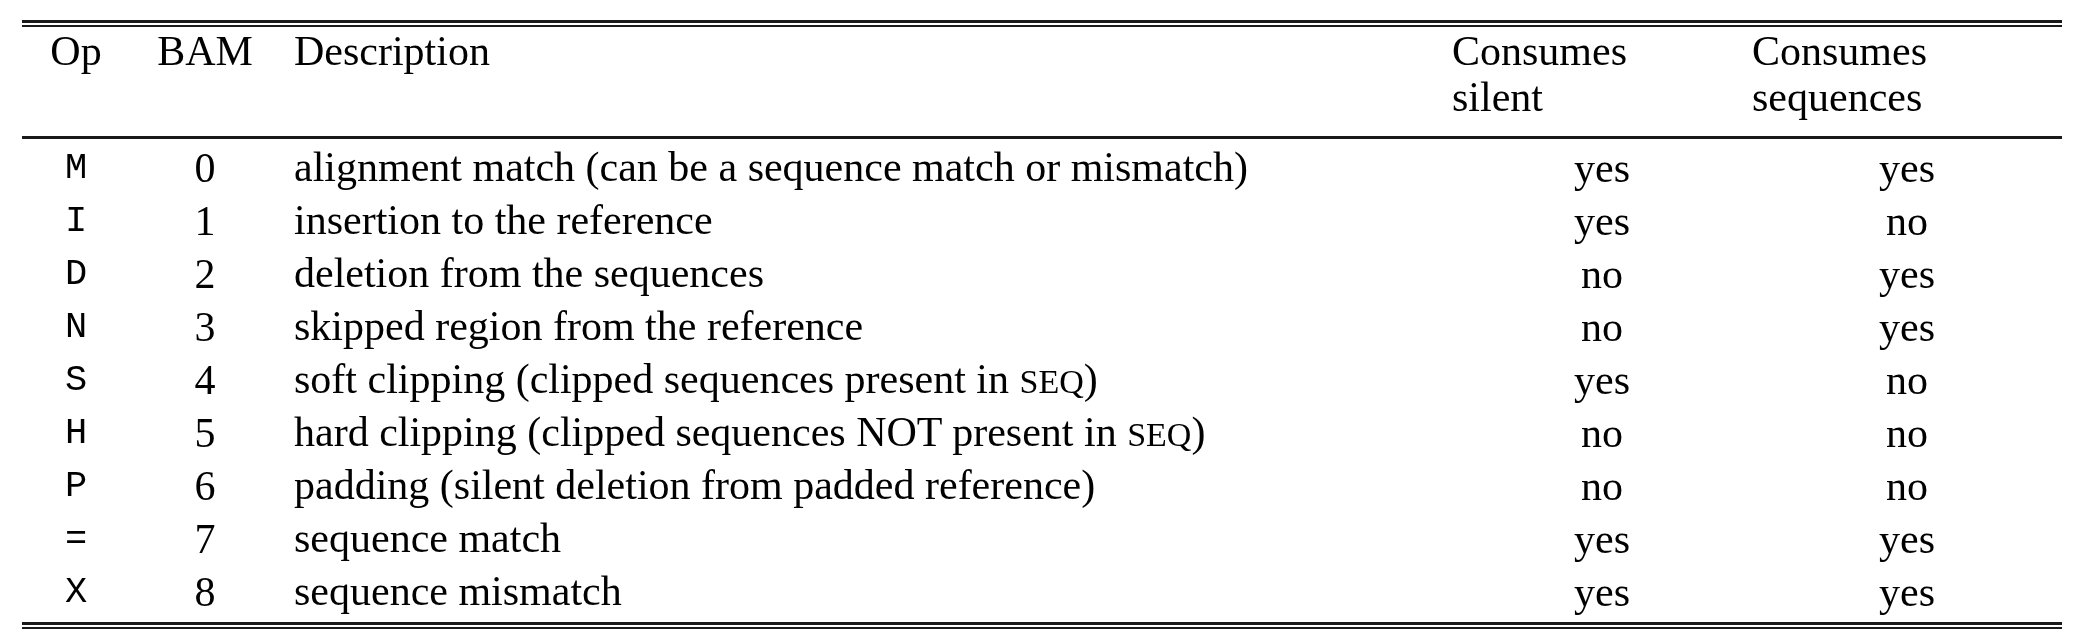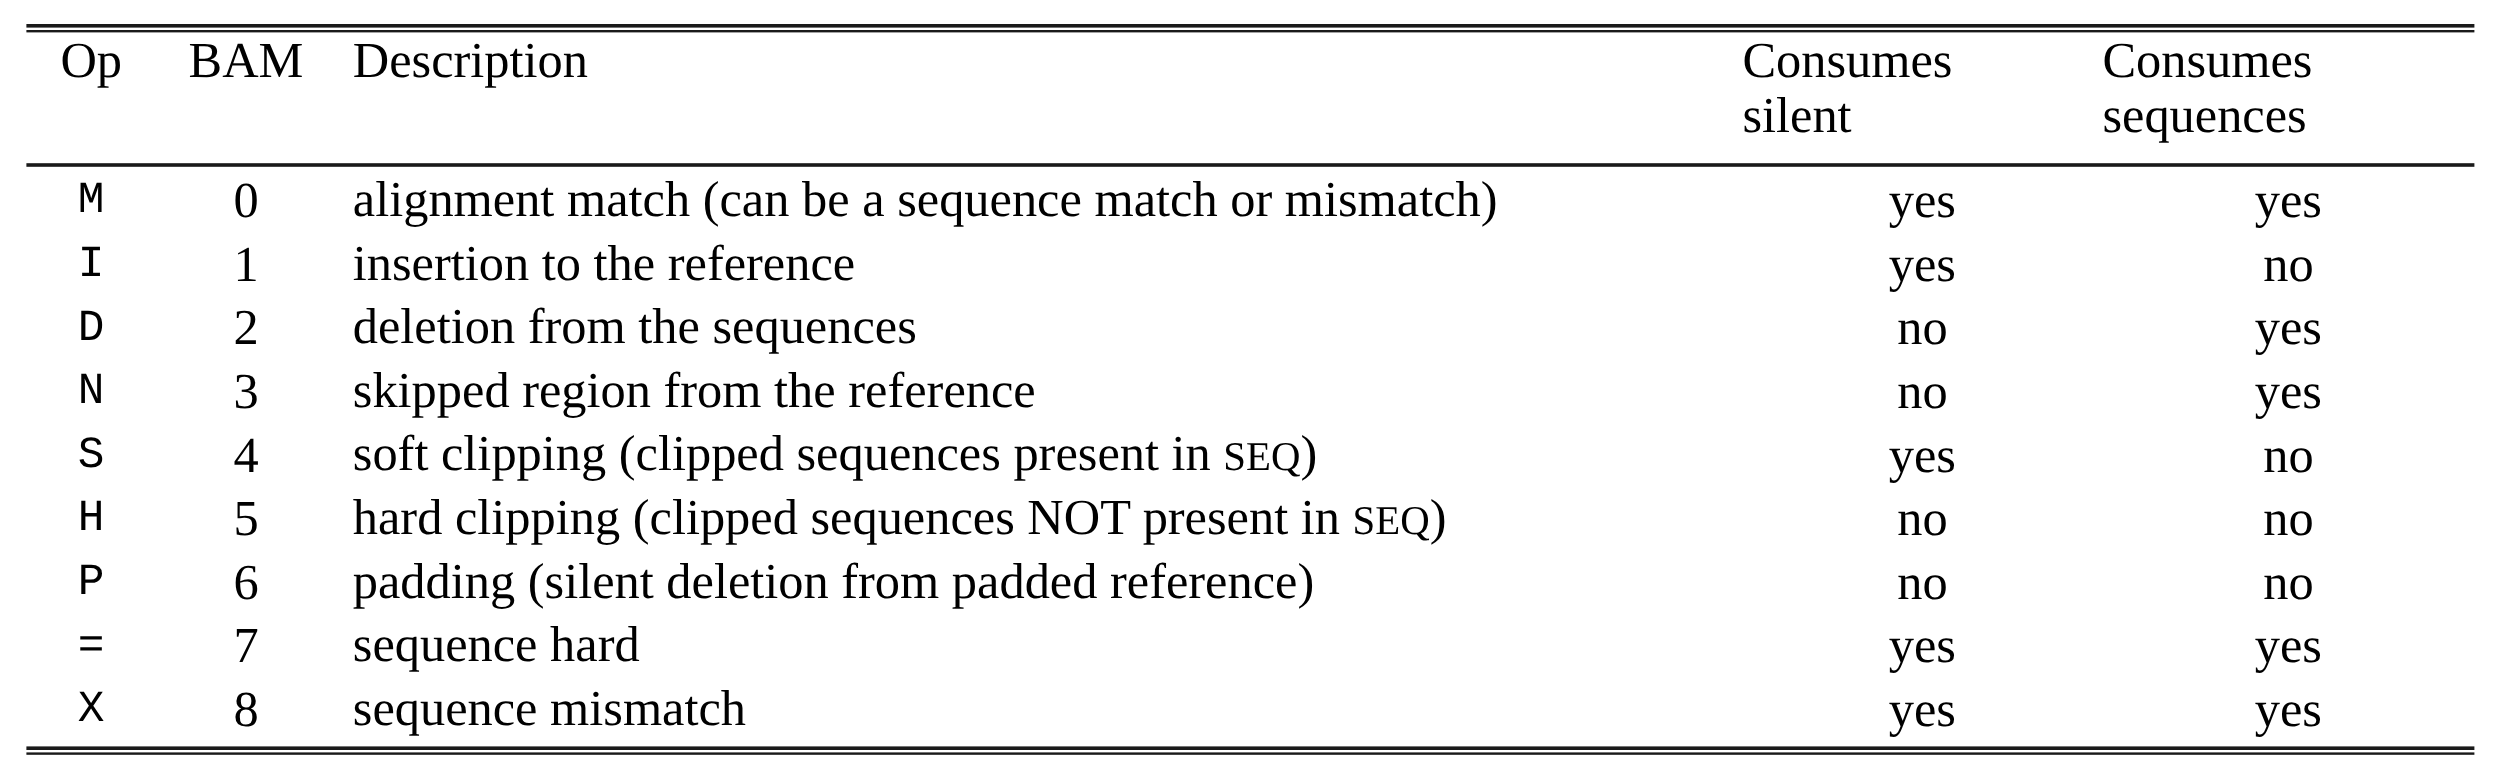--- a/index.html
+++ b/index.html
@@ -204,21 +204,21 @@
       <tr>
         <td class="c-op">P</td>
         <td class="c-bam">6</td>
         <td class="c-desc"><span>padding (silent deletion from padded reference)</span><span class="sans"></span><span></span></td>
         <td class="c-cq">no</td>
         <td class="c-cr">no</td>
       </tr>
       <tr>
         <td class="c-op">=</td>
         <td class="c-bam">7</td>
-        <td class="c-desc"><span>sequence hard</span><span class="sans"></span><span></span></td>
+        <td class="c-desc"><span>sequence match</span><span class="sans"></span><span></span></td>
         <td class="c-cq">yes</td>
         <td class="c-cr">yes</td>
       </tr>
       <tr>
         <td class="c-op">X</td>
         <td class="c-bam">8</td>
         <td class="c-desc"><span>sequence mismatch</span><span class="sans"></span><span></span></td>
         <td class="c-cq">yes</td>
         <td class="c-cr">yes</td>
       </tr>

